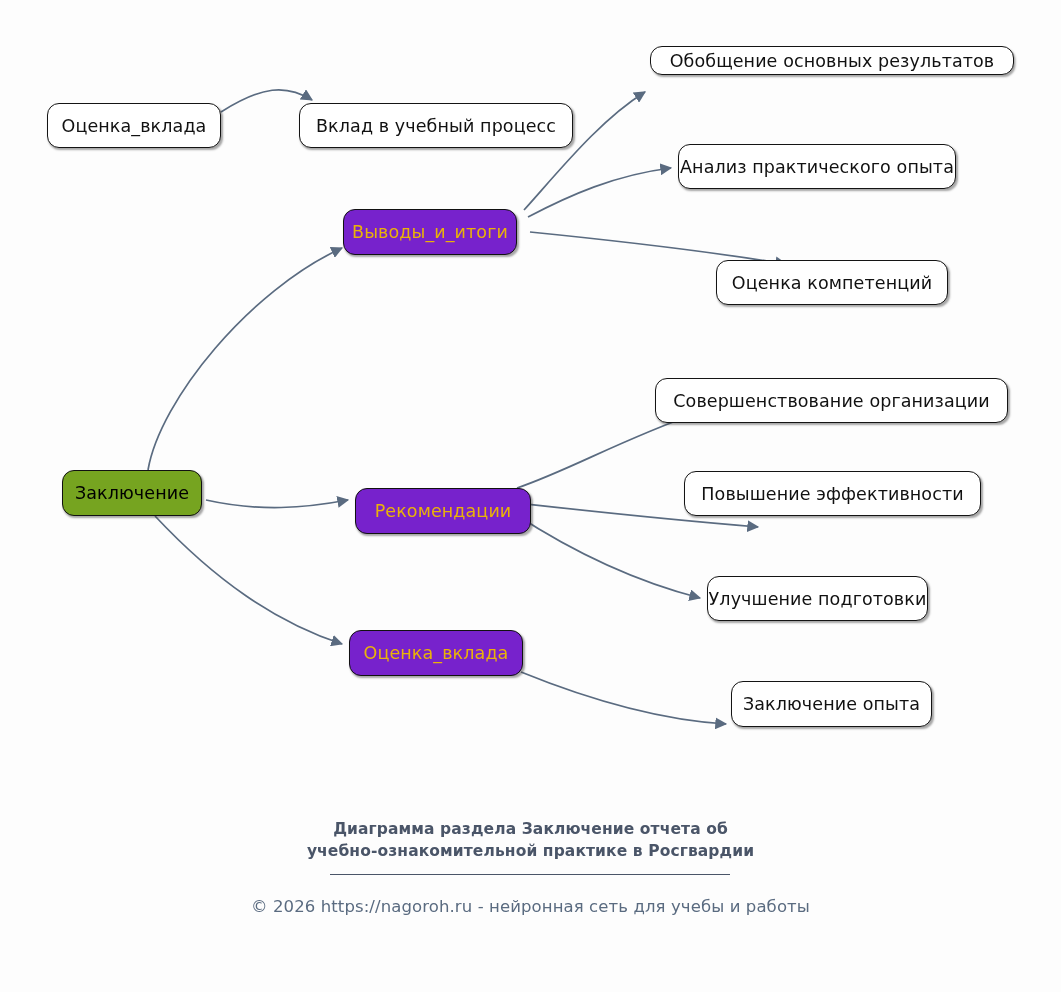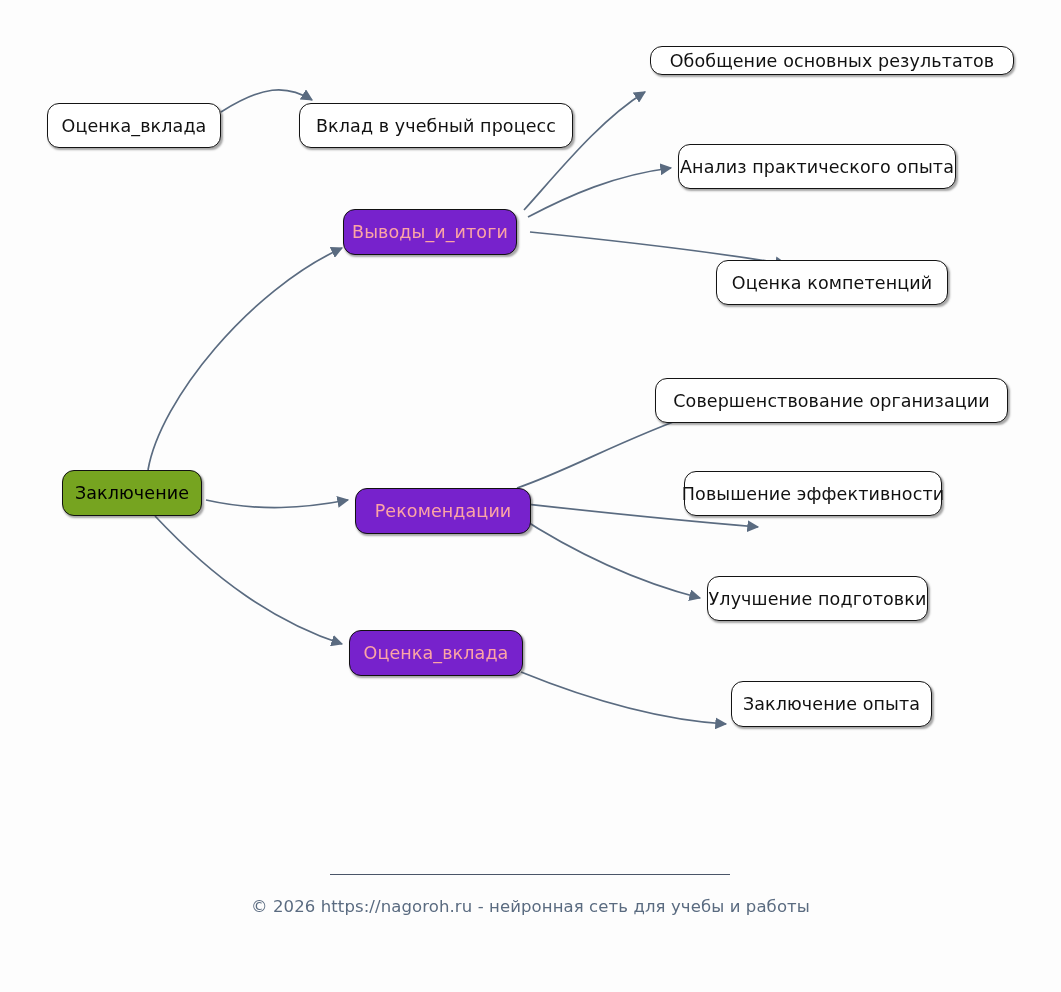--- a/index.html
+++ b/index.html
@@ -40,21 +40,21 @@
     box-shadow: 1.5px 2px 2px rgba(60,60,60,0.45);
     z-index: 3;
   }
   .node.leaf {
     background: #ffffff;
     border-color: #141414;
   }
   .node.branch {
     background: #7722cc;
     border-color: #111111;
-    color: #fca5a5;
+    color: #eab308;
   }
   .node.root {
     background: #76a420;
     border-color: #111111;
     color: #000000;
   }
   .footer {
     position: absolute;
     left: 0;
     width: 1061px;
@@ -113,21 +113,25 @@
       <div class="node root" style="left: 62px; top: 470px; width: 140px; height: 46px;">Заключение</div>
       <div class="node branch" style="left: 343px; top: 209px; width: 174px; height: 46px;">Выводы_и_итоги</div>
       <div class="node branch" style="left: 355px; top: 470px; width: 176px; height: 46px; margin-top: 18px;">Рекомендации</div>
       <div class="node branch" style="left: 349px; top: 630px; width: 174px; height: 46px;">Оценка_вклада</div>
       <div class="node leaf" style="left: 47px; top: 103px; width: 174px; height: 45px;">Оценка_вклада</div>
       <div class="node leaf" style="left: 299px; top: 103px; width: 274px; height: 45px;">Вклад в учебный процесс</div>
       <div class="node leaf" style="left: 650px; top: 46px; width: 364px; height: 29px;">Обобщение основных результатов</div>
       <div class="node leaf" style="left: 678px; top: 144px; width: 278px; height: 45px;">Анализ практического опыта</div>
       <div class="node leaf" style="left: 716px; top: 260px; width: 232px; height: 45px;">Оценка компетенций</div>
       <div class="node leaf" style="left: 655px; top: 364px; width: 353px; height: 45px; margin-top: 14px;">Совершенствование организации</div>
-      <div class="node leaf" style="left: 684px; top: 471px; width: 258px; height: 45px;">Повышение эффективности</div>
+      <div class="node leaf" style="left: 684px; top: 471px; width: 297px; height: 45px;">Повышение эффективности</div>
       <div class="node leaf" style="left: 707px; top: 576px; width: 221px; height: 45px;">Улучшение подготовки</div>
       <div class="node leaf" style="left: 731px; top: 681px; width: 201px; height: 46px;">Заключение опыта</div>
     </div>
 
+  <div class="footer footer-title">
+    <div>Диаграмма раздела Заключение отчета об</div>
+    <div>учебно-ознакомительной практике в Росгвардии</div>
+  </div>
   <div class="footer-rule"></div>
   <div class="footer footer-credit">© 2026 https://nagoroh.ru - нейронная сеть для учебы и работы</div>
 
 </div>
 
 </body></html>

